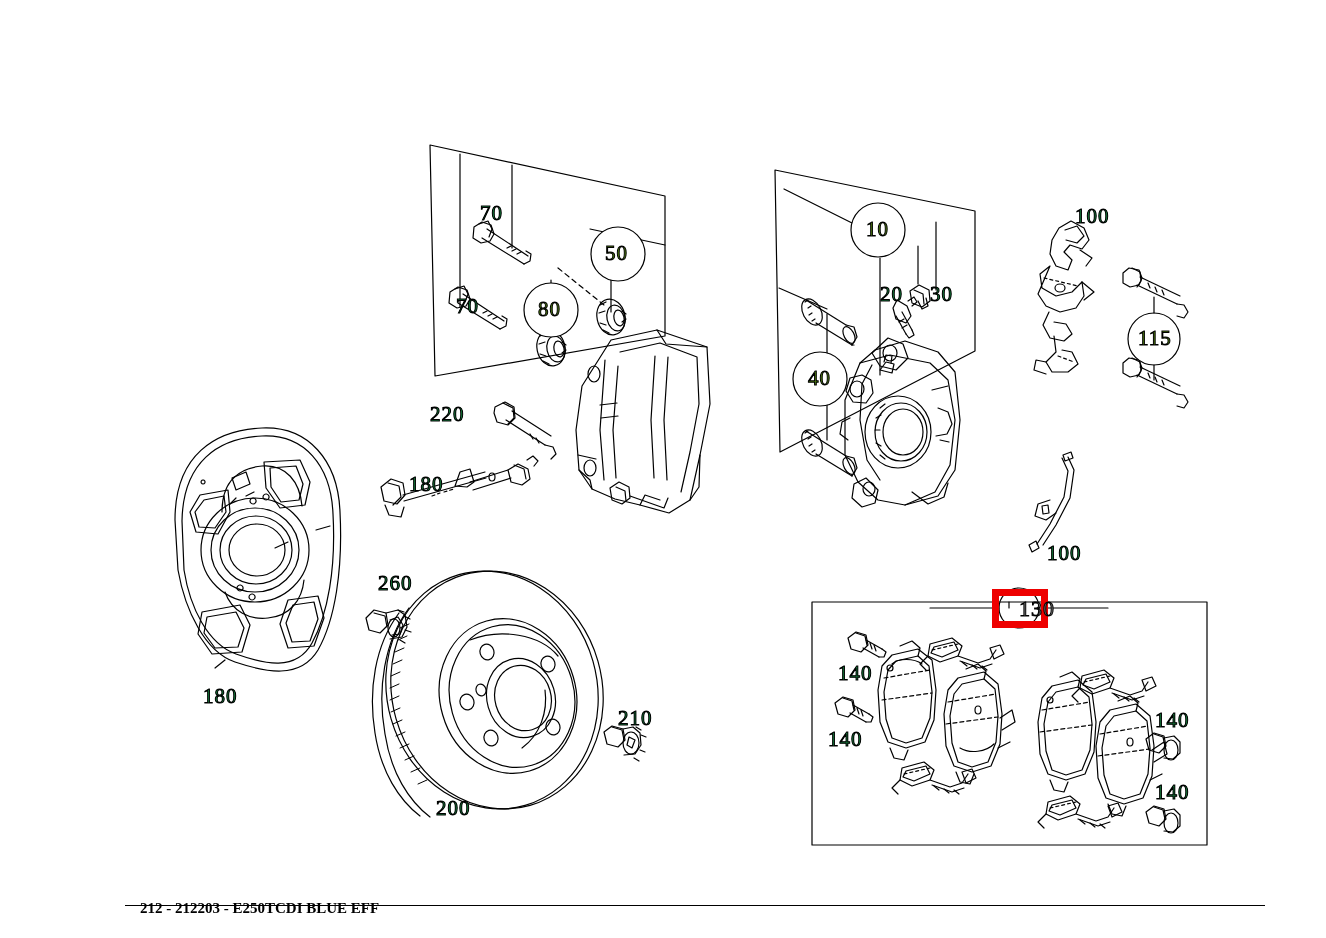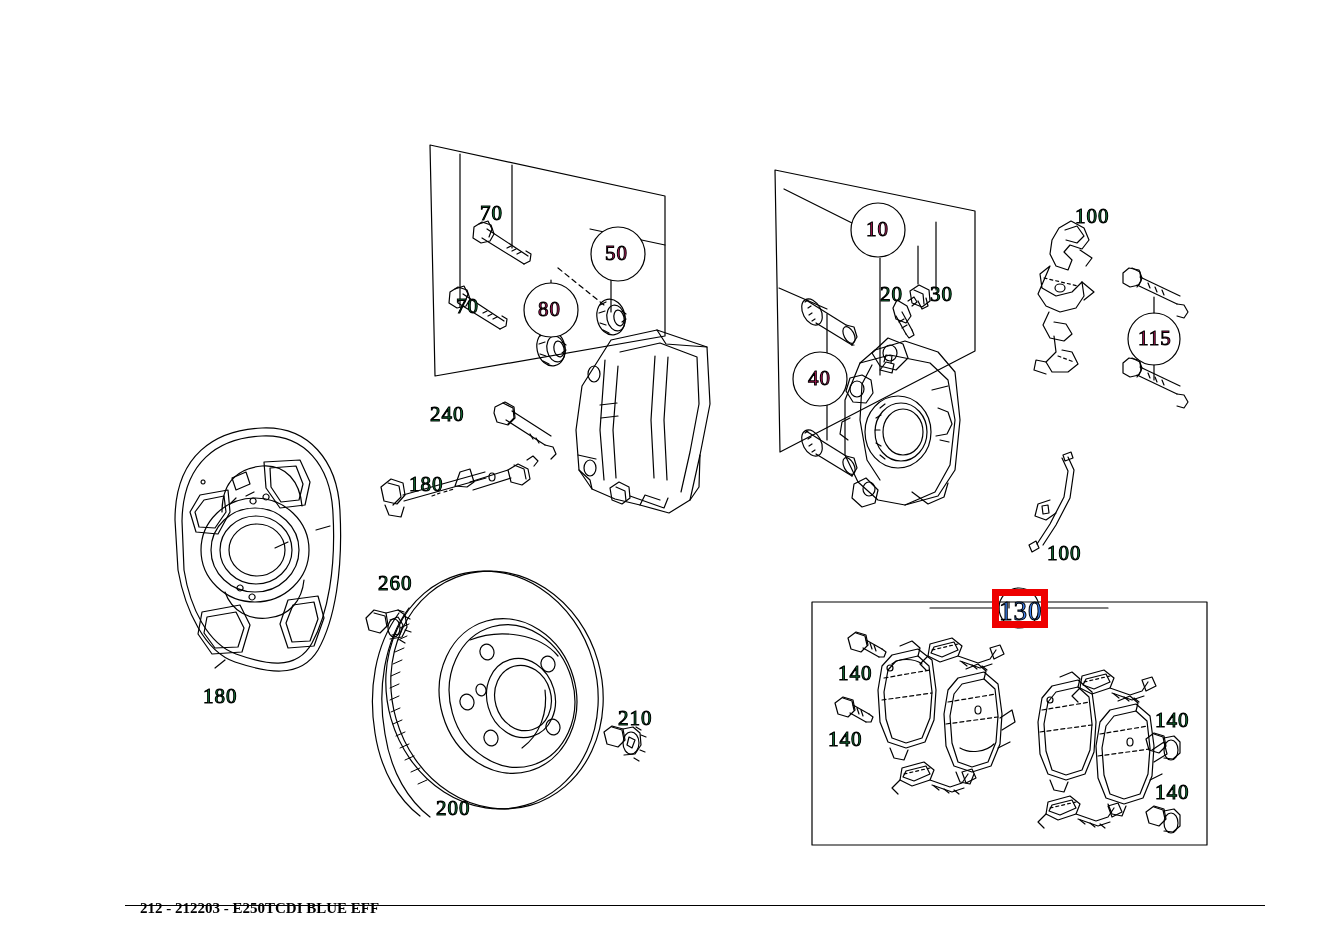--- a/index.html
+++ b/index.html
@@ -45,35 +45,35 @@
     letter-spacing:1px;
     white-space:nowrap;
     user-select:none;
   }
 
   
   .bub{
     position:absolute;
     font-family:"Liberation Serif", serif;
     font-size:21px;line-height:1;
-    color:#be185d;-webkit-text-stroke:1px #000;
+    color:#4d7c0f;-webkit-text-stroke:1px #000;
     letter-spacing:1px;white-space:nowrap;user-select:none;
   }
 
   
   #hl-130{
     position:absolute;left:992px;top:589px;width:56px;height:39px;
     border:7px solid #ee0000;
     box-sizing:border-box;background:transparent;
   }
   #lbl-130{
     position:absolute;left:999px;top:598px;
-    font-family:"Liberation Serif", serif;font-size:27px;line-height:1;
-    color:#3b82f6;-webkit-text-stroke:1px #000;letter-spacing:1px;
-    white-space:nowrap;user-select:none;z-index:3;
+    font-family:"Liberation Serif", serif;font-size:22px;line-height:1;
+    color:#737373;-webkit-text-stroke:1px #000;letter-spacing:1px;
+    white-space:nowrap;user-select:none;z-index:3;padding-left:20px;
   }
 </style>
 </head>
 <body>
 
 <div id="page">
 
 
   <div id="art">
   <svg width="1326" height="938" viewBox="0 0 1326 938" fill="none" stroke="#000" stroke-width="1.2" stroke-linecap="round" stroke-linejoin="round">
@@ -530,21 +530,21 @@
 
   <div class="bub" style="left:866px;top:219px;">10</div>
   <div class="lbl" style="left:880px;top:284px;">20</div>
   <div class="lbl" style="left:930px;top:284px;">30</div>
   <div class="bub" style="left:808px;top:368px;">40</div>
 
   <div class="lbl" style="left:1075px;top:206px;">100</div>
   <div class="bub" style="left:1138px;top:328px;">115</div>
   <div class="lbl" style="left:1047px;top:543px;">100</div>
 
-  <div class="lbl" style="left:430px;top:404px;">240</div>
+  <div class="lbl" style="left:430px;top:404px;">220</div>
   <div class="lbl" style="left:409px;top:474px;">180</div>
 
   <div class="lbl" style="left:203px;top:686px;">180</div>
   <div class="lbl" style="left:378px;top:573px;">260</div>
   <div class="lbl" style="left:436px;top:798px;">200</div>
   <div class="lbl" style="left:618px;top:708px;">210</div>
 
   <div class="lbl" style="left:838px;top:663px;">140</div>
   <div class="lbl" style="left:828px;top:729px;">140</div>
   <div class="lbl" style="left:1155px;top:710px;">140</div>

